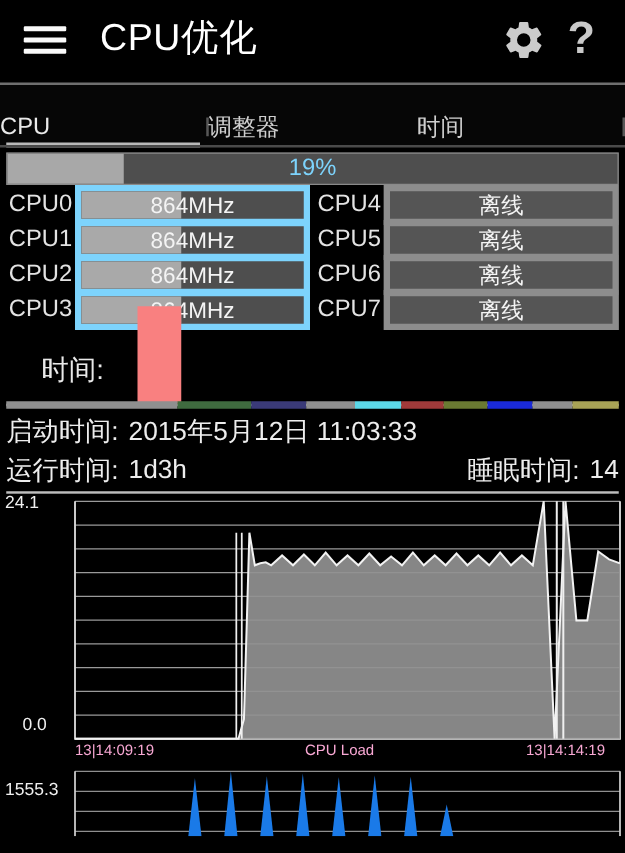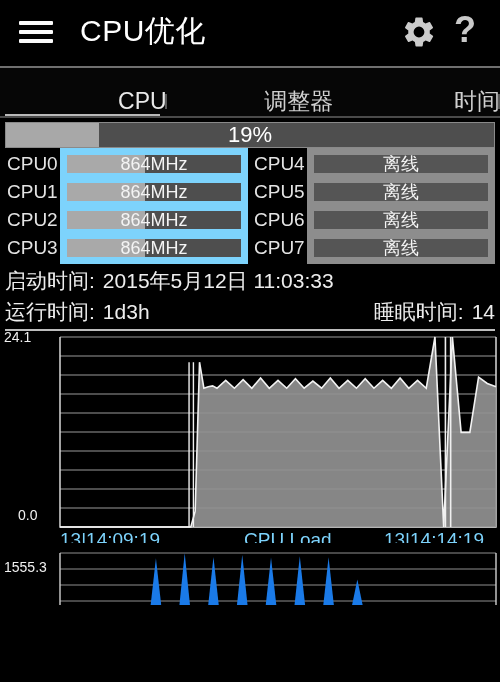--- a/index.html
+++ b/index.html
@@ -33,53 +33,53 @@
   .help{
     position:absolute;right:18px;top:8px;width:34px;height:44px;
     font-size:36px;font-weight:bold;color:#c9c9c9;text-align:center;
     line-height:44px;cursor:pointer;
   }
 
   
   .tabs-wrap{position:relative;height:50px;border-top:2px solid #6f6f6f;background:#060606;}
   .tabs{display:flex;height:48px;}
   .tab{
-    flex:1;position:relative;display:flex;align-items:center;justify-content:flex-end;
-    font-size:23px;color:#cfcfcf;cursor:pointer;margin-top:19px;
+    flex:1;position:relative;display:flex;align-items:center;justify-content:flex-start;
+    font-size:19px;color:#cfcfcf;cursor:pointer;margin-top:19px;
   }
   .tab.active{color:#e9e9e9;}
   .tab .sep{
     position:absolute;right:0;top:7px;bottom:7px;width:2px;background:#585858;
   }
   .tab-underline{
     position:absolute;left:5px;bottom:0;width:155px;height:4px;background:#b9b9b9;
   }
   .tabs-bottom{position:absolute;left:0;right:0;bottom:0;height:2px;background:#4a4a4a;}
   .usage-bar{
     position:relative;height:26px;margin:4px 5px 3px 5px;background:#4e4e4e;
     border:1px solid #8a8a8a;box-sizing:border-box;
   }
   .usage-fill{position:absolute;left:0;top:0;bottom:0;background:#a8a8a8;}
   .usage-text{
     position:absolute;left:0;right:0;top:0;bottom:0;
     display:flex;align-items:center;justify-content:center;
-    font-size:22px;color:#ffffff;
+    font-size:19px;color:#7dd3fc;
   }
 
   
   .cpu-grid{display:flex;flex-direction:column;gap:2px;margin:0 5px;}
   .cpu-row{display:flex;gap:4px;height:26px;}
   .cpu-cell{flex:1;display:flex;align-items:center;min-width:0;}
   .cpu-label{
     width:55px;flex:none;font-size:19px;color:#e3e3e3;padding-left:2px;
     box-sizing:border-box;
   }
   .cpu-meter{
     position:relative;flex:1;height:32px;background:#4e4e4e;
-    border:7px solid #7dd3fc;box-sizing:border-box;overflow:hidden;
+    border:5px solid #7dd3fc;box-sizing:border-box;overflow:hidden;
   }
   .cpu-meter.offline{background:#555555;border-color:#8d8d8d;}
   .cpu-meter-fill{position:absolute;left:0;top:0;bottom:0;background:#a9a9a9;}
   .cpu-meter-text{
     position:absolute;left:0;right:0;top:0;bottom:0;
     display:flex;align-items:center;justify-content:center;
     font-size:18px;color:#f4f4f4;
   }
 
   
@@ -106,21 +106,21 @@
     font-size:21px;color:#ededed;white-space:nowrap;}
   .divider{height:2px;background:#bdbdbd;margin:2px 5px 0 5px;}
 
   
   .chart{position:relative;margin:0;}
   .chart svg{display:block;}
   .chart-ymax,.chart-ymin{
     position:absolute;font-size:14px;color:#f0f0f0;
   }
   .chart-caption{
-    position:absolute;font-size:19px;color:#7dd3fc;
+    position:absolute;font-size:12px;color:#f9a8d4;
   }
 </style>
 </head>
 <body>
 
 <div class="app">
 
   <div class="actionbar">
     <div class="hamburger">
       <i></i>
@@ -215,20 +215,36 @@
         </div>
         <div class="cpu-cell">
           <div class="cpu-label">CPU7</div>
           <div class="cpu-meter offline">
             <div class="cpu-meter-text">离线</div>
           </div>
         </div>
       </div>
     </div>
 
+  <div class="time-block">
+    <div class="time-label">时间:</div>
+    <div class="time-redbar" id="time-redbar" style="left: 21.5%; width: 7%; background: rgb(249, 128, 128);"></div>
+    <div class="seg-strip" id="seg-strip">
+        <div class="seg" style="left: 0%; width: 28%; background: rgb(143, 143, 143);"></div>
+        <div class="seg" style="left: 28%; width: 12%; background: rgb(63, 107, 63);"></div>
+        <div class="seg" style="left: 40%; width: 9%; background: rgb(58, 58, 120);"></div>
+        <div class="seg" style="left: 49%; width: 8%; background: rgb(143, 143, 143);"></div>
+        <div class="seg" style="left: 57%; width: 7.5%; background: rgb(92, 216, 232);"></div>
+        <div class="seg" style="left: 64.5%; width: 7%; background: rgb(160, 58, 58);"></div>
+        <div class="seg" style="left: 71.5%; width: 7%; background: rgb(106, 122, 50);"></div>
+        <div class="seg" style="left: 78.5%; width: 7.5%; background: rgb(26, 42, 216);"></div>
+        <div class="seg" style="left: 86%; width: 6.5%; background: rgb(143, 143, 143);"></div>
+        <div class="seg" style="left: 92.5%; width: 7.5%; background: rgb(168, 163, 86);"></div>
+      </div>
+  </div>
 
   <div class="info">
     <div class="info-line">
       <span>启动时间:</span>
       <span style="display:inline-block;width:8px"></span>
       <span>2015年5月12日 11:03:33</span>
     </div>
     <div class="info-line">
       <span>运行时间:</span>
       <span style="display:inline-block;width:8px"></span>

